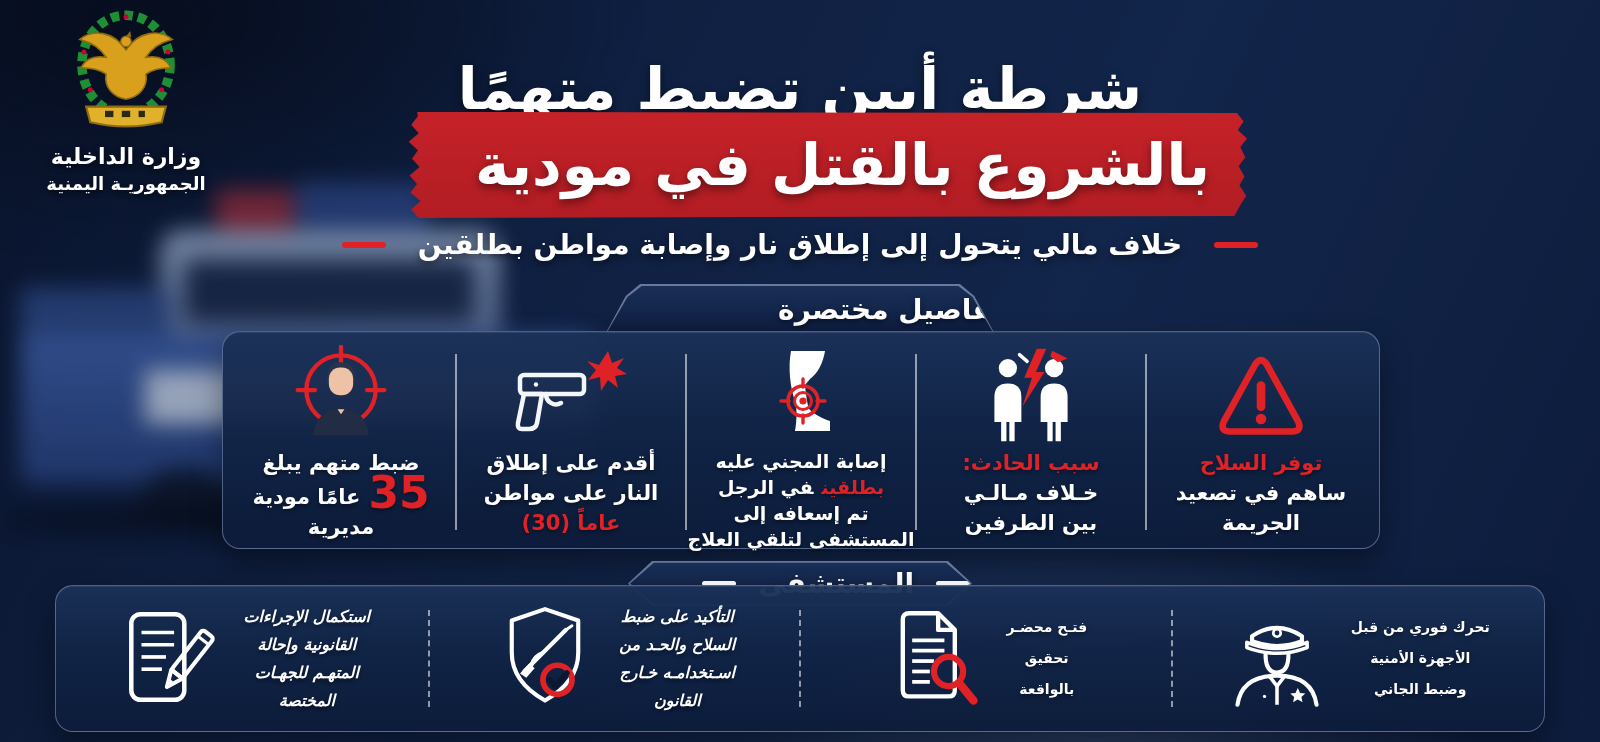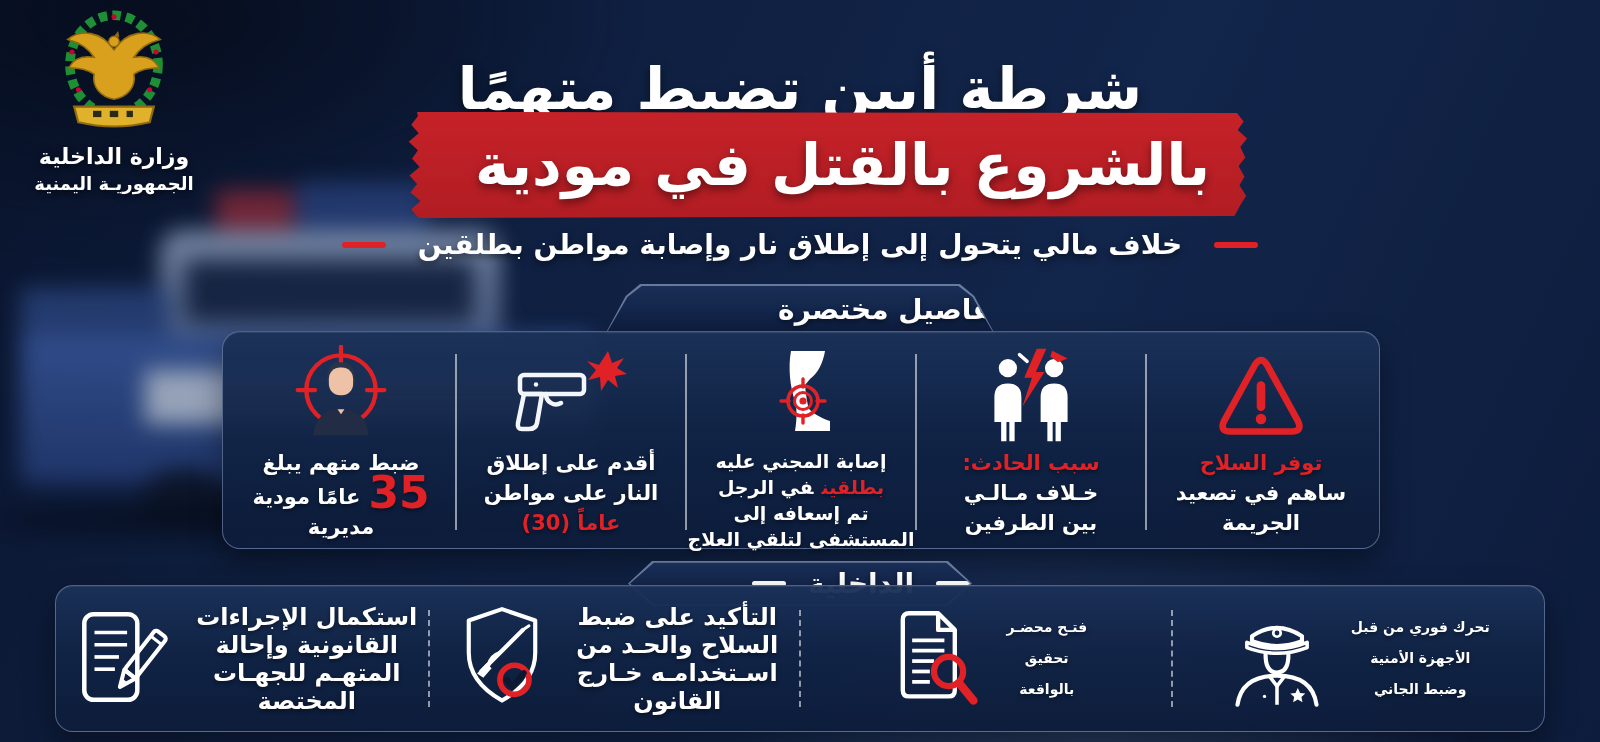--- a/index.html
+++ b/index.html
@@ -32,21 +32,21 @@
     background:linear-gradient(180deg,#3c5da4,#263e78);}
   .stripe{left:125px;top:202px;width:450px;height:54px;background:#ccd7e7;opacity:.92;}
   .bed{left:0;top:120px;width:150px;height:70px;background:#2b4680;border-radius:8px;}
   .wheel{top:300px;width:95px;height:62px;background:#0c1425;border-radius:50%;}
   .w1{left:118px;} .w2{left:420px;}
   .gshadow{left:-20px;top:335px;width:640px;height:34px;background:#050a16;border-radius:50%;opacity:.75;}
   .smoke{right:120px;bottom:-20px;width:760px;height:240px;
     background:radial-gradient(ellipse at 50% 100%,rgba(185,200,228,.16),rgba(185,200,228,0) 70%);}
 
   
-  .logo{left:22px;top:10px;width:184px;text-align:center;color:#fff;}
+  .logo{left:34px;top:10px;width:184px;text-align:center;color:#fff;}
   .logo .l1{font-size:22px;font-weight:800;margin-top:4px;text-shadow:0 2px 6px rgba(0,0,0,.6);}
   .logo .l2{font-size:18px;font-weight:800;margin-top:4px;text-shadow:0 2px 6px rgba(0,0,0,.6);}
 
   
   .title1{left:0;right:0;top:22px;text-align:center;color:#fff;font-size:58px;font-weight:800;
     text-shadow:0 4px 10px rgba(0,0,0,.55);margin-top:33px;}
   .band{left:407px;top:112px;width:840px;height:106px;display:flex;align-items:center;justify-content:center;
     background:linear-gradient(180deg,#c52228 0%,#b11d23 100%);
     clip-path:polygon(1.2% 0%,98.8% 1%,99.6% 9%,98.9% 17%,100% 25%,99.2% 33%,99.8% 43%,99% 51%,99.7% 61%,99.1% 69%,99.9% 79%,99.2% 88%,98.5% 98%,1.4% 100%,.5% 92%,1.6% 84%,.4% 76%,1.2% 68%,.3% 60%,1.5% 52%,.6% 44%,1.3% 36%,.2% 28%,1.4% 20%,.5% 12%,1.3% 4%);}
   .band-text{color:#fff;font-size:58px;font-weight:800;text-shadow:0 4px 9px rgba(0,0,0,.45);margin-left:31px;}
@@ -81,21 +81,21 @@
   .red{color:var(--red);}
   .d-small{font-size:19px;line-height:26px;}
   .big-num{font-size:44px;font-weight:800;line-height:30px;vertical-align:-4px;}
   .sp{margin-inline-start:8px;}
 
   .p-card{flex:1;display:flex;align-items:center;justify-content:center;gap:22px;padding:0 6px;
     color:#fff;font-size:14px;font-weight:800;line-height:31px;text-align:center;
     text-shadow:0 2px 4px rgba(0,0,0,.45);}
   .p-sep{width:0;border-left:2px dashed var(--line);margin:18px 0;}
   .p-icon{flex:none;display:flex;align-items:center;justify-content:center;}
-  .p-small{font-size:24px;line-height:28px;}
+  .p-small{font-size:16px;line-height:28px;font-style:italic;}
 </style>
 </head>
 <body>
 
 <div class="stage">
 
   <div class="abs bg-scene">
     <div class="abs trees"></div>
     <div class="abs truck">
       <div class="abs lb-red"></div>
@@ -242,21 +242,21 @@
       <div>
         <span class="red big-num">35</span><span class="sp">عامًا مودية</span>
       </div>
       <div>مديرية</div>
     </div>
   </div>
 
   <div class="abs tab tab-outer tab-proc clip-proc">
     <div class="tab-inner clip-proc">
       <span class="whitedash"></span>
-      <span>الداخلية</span>
+      <span>المستشفى</span>
       <span class="whitedash"></span>
     </div>
   </div>
 
   <div class="abs panel proc-panel">
 
     <div class="p-card">
       <div class="p-text">
         <div>تحرك فوري من قبل</div>
         <div>الأجهزة الأمنية</div>

